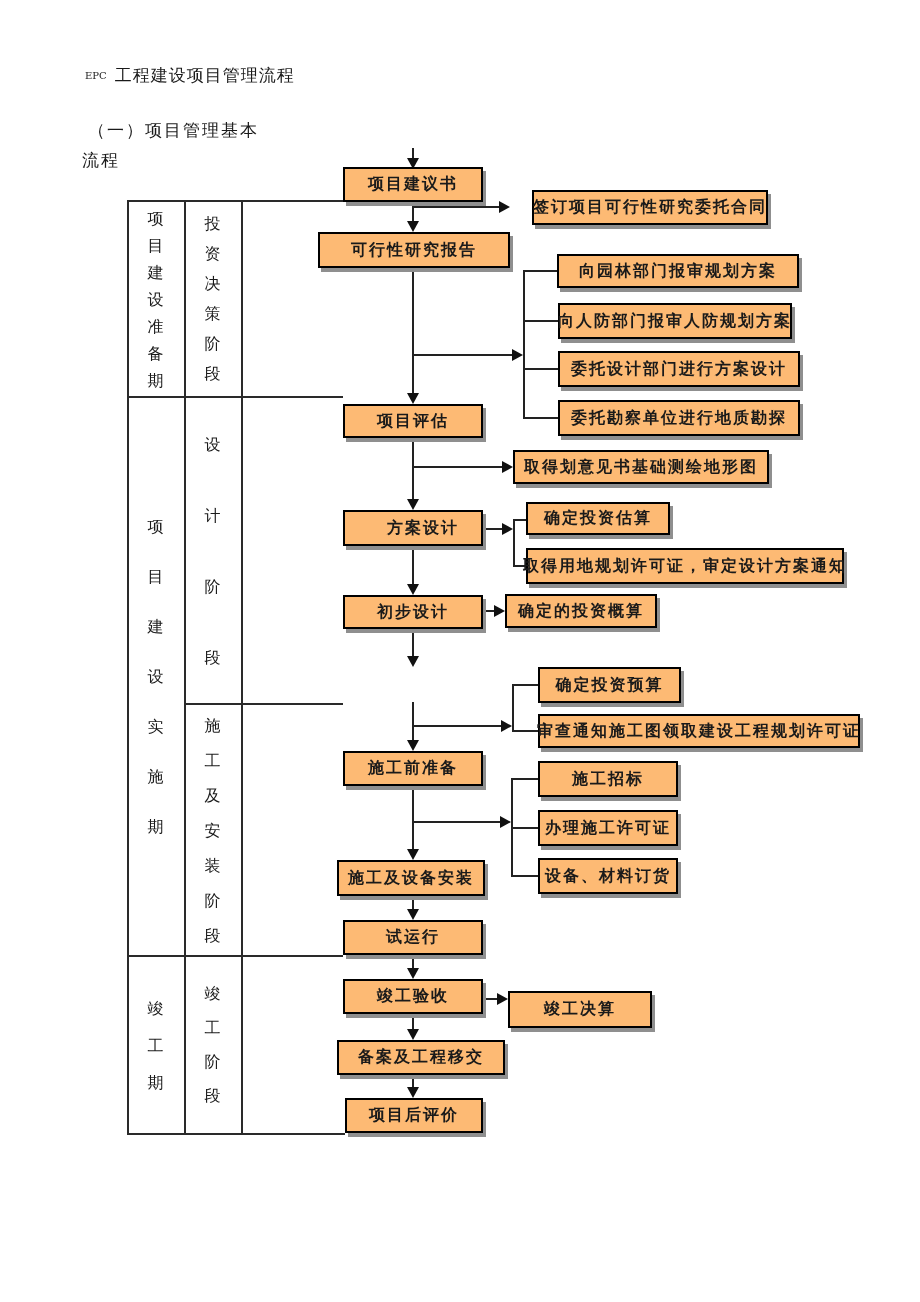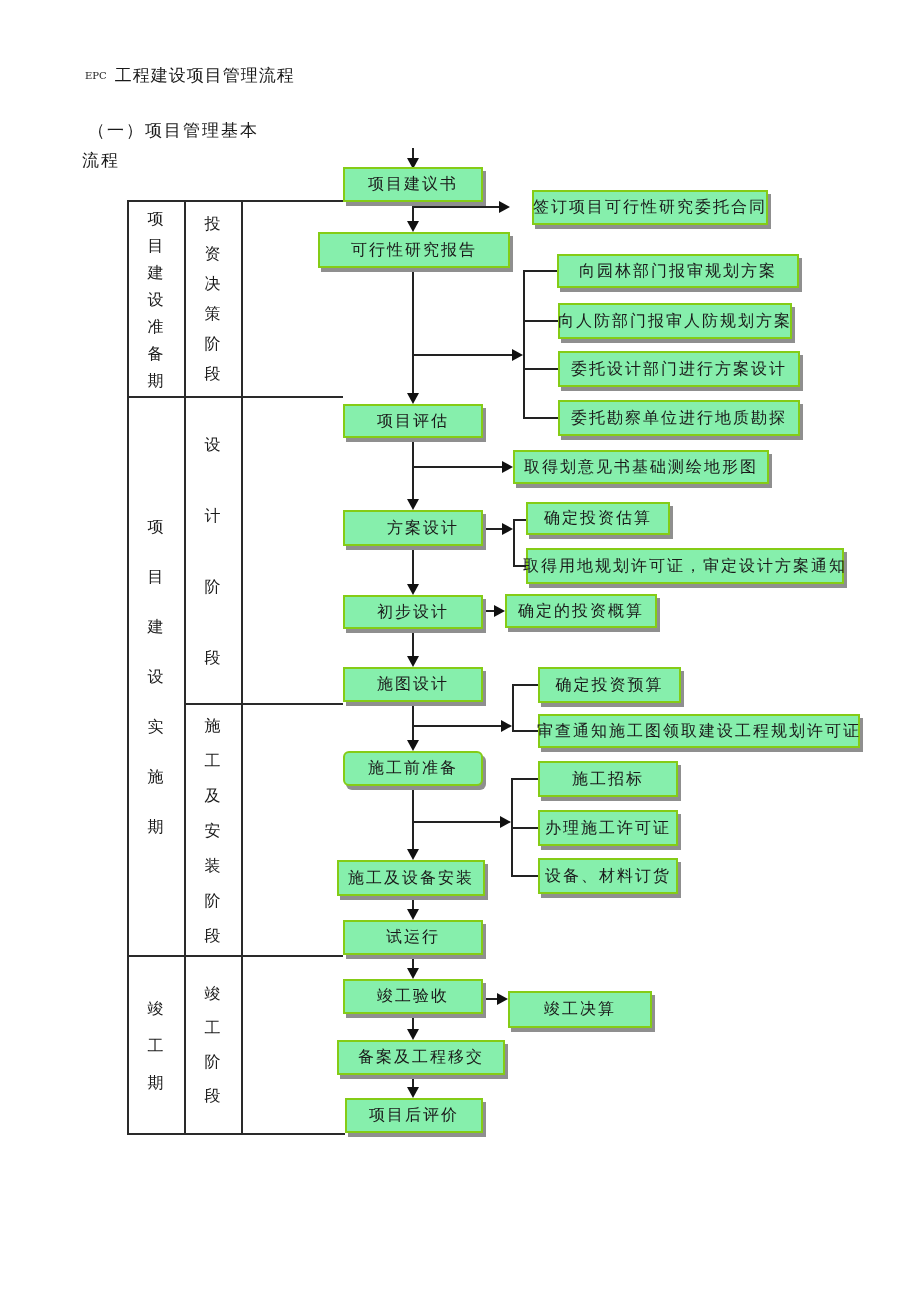--- a/index.html
+++ b/index.html
@@ -6,24 +6,24 @@
   .stage{
     position:relative;width:920px;height:1302px;background:#ffffff;overflow:hidden;
     font-family:"DejaVu Serif","Liberation Serif",serif;color:#1a1a1a;
   }
   .doc-title{position:absolute;left:85px;top:64px;font-size:17px;letter-spacing:1px;white-space:nowrap;}
   .doc-title .epc{font-size:10px;letter-spacing:0;margin-right:8px;vertical-align:2px;text-align:right;}
   .h1{position:absolute;left:88px;top:119px;font-size:17px;letter-spacing:2px;white-space:nowrap;}
   .h2{position:absolute;left:82px;top:149px;font-size:17px;letter-spacing:2px;white-space:nowrap;}
 
   .box{
-    position:absolute;background:#86efac;border:2px solid #84cc16;
+    position:absolute;background:#fdba74;border:2px solid #000000;
     box-shadow:3px 4px 0 0 #8f8f8f;
     display:flex;align-items:center;justify-content:center;
-    font-size:16px;letter-spacing:2px;white-space:nowrap;box-sizing:border-box;
+    font-size:16px;letter-spacing:2px;white-space:nowrap;box-sizing:border-box;font-weight:bold;
   }
   .vline{position:absolute;width:2px;background:#222222;}
   .hline{position:absolute;height:2px;background:#222222;}
   .tline{background:#2a2a2a;}
   .ah-down{position:absolute;width:0;height:0;border-left:6px solid transparent;border-right:6px solid transparent;border-top:11px solid #111111;}
   .ah-right{position:absolute;width:0;height:0;border-top:6px solid transparent;border-bottom:6px solid transparent;border-left:11px solid #111111;}
 
   .vcell{position:absolute;display:flex;align-items:center;justify-content:center;box-sizing:border-box;}
   .vtext{width:18px;word-break:break-all;text-align:center;font-size:16px;}
   .lh27{line-height:27px;} .lh50{line-height:50px;} .lh37{line-height:37px;}
@@ -125,22 +125,21 @@
   <div class="vline" style="left:511px;top:778px;height:99px;"></div>
   <div class="hline" style="left:511px;top:778px;width:27px;"></div>
   <div class="hline" style="left:511px;top:827px;width:27px;"></div>
   <div class="hline" style="left:511px;top:875px;width:27px;"></div>
 
   <div class="box" style="left:343px;top:167px;width:140px;height:35px;">项目建议书</div>
   <div class="box" style="left:318px;top:232px;width:192px;height:36px;">可行性研究报告</div>
   <div class="box" style="left:343px;top:404px;width:140px;height:34px;">项目评估</div>
   <div class="box" style="left:343px;top:510px;width:140px;height:36px;padding-left:20px;">方案设计</div>
   <div class="box" style="left:343px;top:595px;width:140px;height:34px;">初步设计</div>
-  <div class="box" style="left:343px;top:667px;width:140px;height:35px;">施图设计</div>
-  <div class="box" style="left:343px;top:751px;width:140px;height:35px;border-radius:6px;">施工前准备</div>
+  <div class="box" style="left:343px;top:751px;width:140px;height:35px;">施工前准备</div>
   <div class="box" style="left:337px;top:860px;width:148px;height:36px;">施工及设备安装</div>
   <div class="box" style="left:343px;top:920px;width:140px;height:35px;">试运行</div>
   <div class="box" style="left:343px;top:979px;width:140px;height:35px;">竣工验收</div>
   <div class="box" style="left:337px;top:1040px;width:168px;height:35px;">备案及工程移交</div>
   <div class="box" style="left:345px;top:1098px;width:138px;height:35px;">项目后评价</div>
 
   <div class="box" style="left:510px;top:190px;width:236px;height:35px;margin-left:22px;">签订项目可行性研究委托合同</div>
   <div class="box" style="left:557px;top:254px;width:242px;height:34px;">向园林部门报审规划方案</div>
   <div class="box" style="left:558px;top:303px;width:234px;height:36px;">向人防部门报审人防规划方案</div>
   <div class="box" style="left:558px;top:351px;width:242px;height:36px;">委托设计部门进行方案设计</div>

